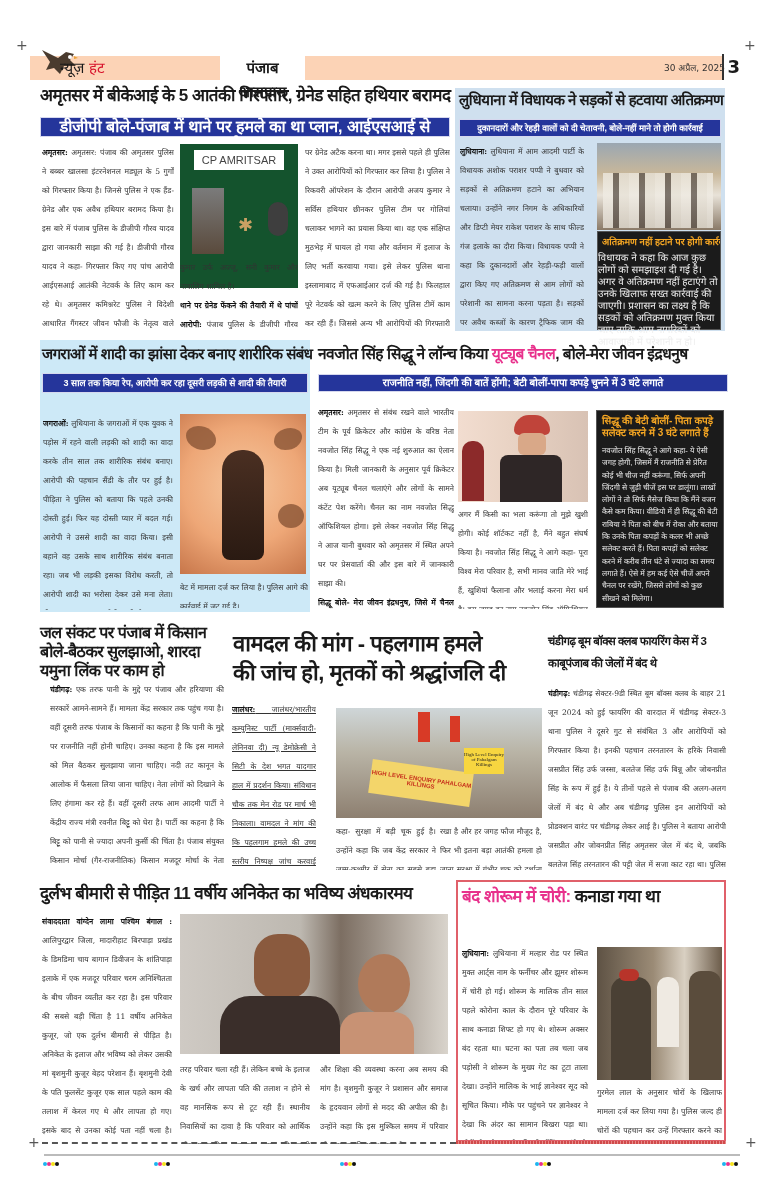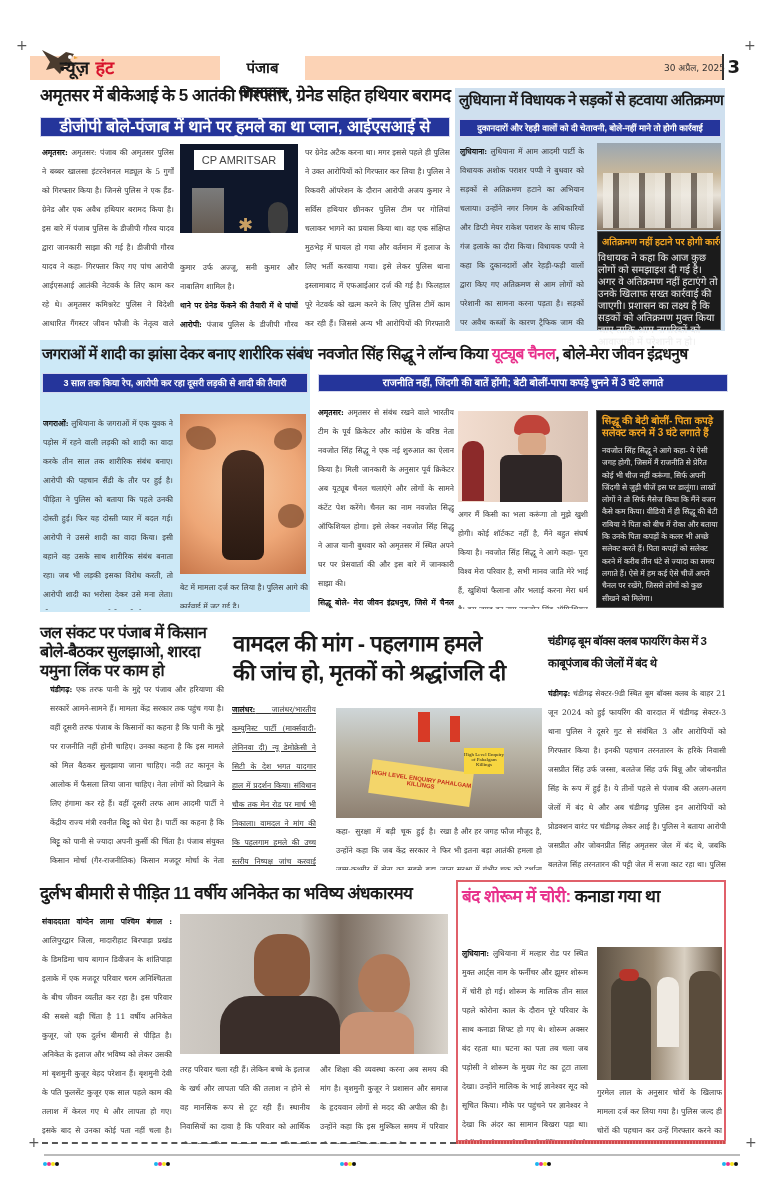--- a/index.html
+++ b/index.html
@@ -3,21 +3,21 @@
 <meta charset="utf-8">
 <style>
   * { box-sizing: border-box; margin: 0; padding: 0; }
   html, body { width: 768px; height: 1187px; background: #ffffff; overflow: hidden; }
   body { position: relative; font-family: "DejaVu Sans", sans-serif; color: #222; }
   .abs { position: absolute; }
   .crop { position: absolute; font-size: 14px; color: #555; line-height: 14px; }
   
   .mast-bar { position: absolute; top: 56px; height: 24px; background: #fcd3b6; }
   .mast-logo { left: 40px; top: 44px; width: 40px; height: 36px; }
-  .mast-name { left: 60px; top: 56px; font-size: 18px; font-weight: bold; color: #1a1a1a; line-height: 24px; }
+  .mast-name { left: 60px; top: 56px; font-size: 15px; font-weight: normal; color: #1a1a1a; line-height: 24px; }
   .mast-name .red { color: #d8132c; }
   .mast-section { left: 220px; top: 56px; width: 85px; font-size: 15px; font-weight: bold; line-height: 24px; color: #1a1a1a; text-align: center; background: #fff; }
   .mast-date { right: 43px; top: 56px; font-size: 9px; line-height: 24px; color: #333; }
   .mast-page { right: 28px; top: 54px; font-size: 18px; font-weight: bold; line-height: 26px; color: #1a1a1a; border-left: 2px solid #333; padding-left: 3px; }
   .headline { font-family: "Liberation Sans", sans-serif; font-weight: bold; color: #1a1a1a; letter-spacing: -0.5px; line-height: 1.05; transform-origin: left top; }
   .subbar { background: #25359b; color: #fff; font-family: "Liberation Sans", sans-serif; font-weight: bold; text-align: center; border: 1px solid #d6d8ee; }
   .body-text { font-family: "DejaVu Serif", serif; font-size: 7.6px; line-height: 19px; color: #333; text-align: justify; overflow: hidden; }
   .body-text b { color: #111; }
   .photo { overflow: hidden; }
   .dark-box { background: #1b1b1b; color: #eee; font-family: "Liberation Sans", sans-serif; border: 1px solid #555; }
@@ -48,21 +48,21 @@
 <div class="abs mast-section">पंजाब आसपास</div>
 <div class="abs mast-date">30 अप्रैल, 2025</div>
 <div class="abs mast-page">3</div>
 
 <div class="abs headline" style="left:40px;top:87px;width:420px;font-size:17px;white-space:nowrap;">अमृतसर में बीकेआई के 5 आतंकी गिरफ्तार, ग्रेनेड सहित हथियार बरामद</div>
 <div class="abs subbar" style="left:40px;top:117px;width:410px;height:20px;font-size:16px;line-height:18px;">डीजीपी बोले-पंजाब में थाने पर हमले का था प्लान, आईएसआई से कनेक्शन</div>
 <div class="abs body-text" style="left:42px;top:143px;width:132px;height:192px;">
   <b>अमृतसर:</b>
   <span>अमृतसर: पंजाब की अमृतसर पुलिस ने बब्बर खालसा इंटरनेशनल मड्यूल के 5 गुर्गों को गिरफ्तार किया है। जिनसे पुलिस ने एक हैंड-ग्रेनेड और एक अवैध हथियार बरामद किया है। इस बारे में पंजाब पुलिस के डीजीपी गौरव यादव द्वारा जानकारी साझा की गई है। डीजीपी गौरव यादव ने कहा- गिरफ्तार किए गए पांच आरोपी आईएसआई आतंकी नेटवर्क के लिए काम कर रहे थे। अमृतसर कमिश्नरेट पुलिस ने विदेशी आधारित गैंगस्टर जीवन फौजी के नेतृत्व वाले बीकेआई मॉड्यूल के पांच गुर्गों को गिरफ्तार किया। जिसमें नरेश कुमार उर्फ बब्बू, अभिनव भगत उर्फ अभि, अजय</span>
 </div>
-<div class="abs photo" style="left:180px;top:144px;width:118px;height:89px;background:#0f172a;">
+<div class="abs photo" style="left:180px;top:144px;width:118px;height:144px;background:#14532d;">
   <div style="position:absolute;left:14px;top:6px;width:90px;height:20px;background:#fff;font-family:'Liberation Sans',sans-serif;font-size:11px;color:#444;text-align:center;line-height:20px;">CP AMRITSAR</div>
   <div style="position:absolute;left:12px;top:44px;width:32px;height:66px;background:linear-gradient(#7b7b7b,#5a4a3c);"></div>
   <div style="position:absolute;left:58px;top:70px;font-size:18px;color:#c9a063;">✱</div>
   <div style="position:absolute;left:88px;top:58px;width:20px;height:34px;border-radius:10px;background:#3e3e3e;"></div>
 </div>
 <div class="abs body-text" style="left:180px;top:258px;width:118px;height:78px;">
   <span>कुमार उर्फ अज्जू, सनी कुमार और नाबालिग शामिल है।</span><br>
   <b>थाने पर ग्रेनेड फेंकने की तैयारी में थे पांचों आरोपी:</b>
   <span>पंजाब पुलिस के डीजीपी गौरव यादव ने बताया कि पांच आरोपियों ने मिलकर फिर से पुलिस थाने</span>
 </div>

